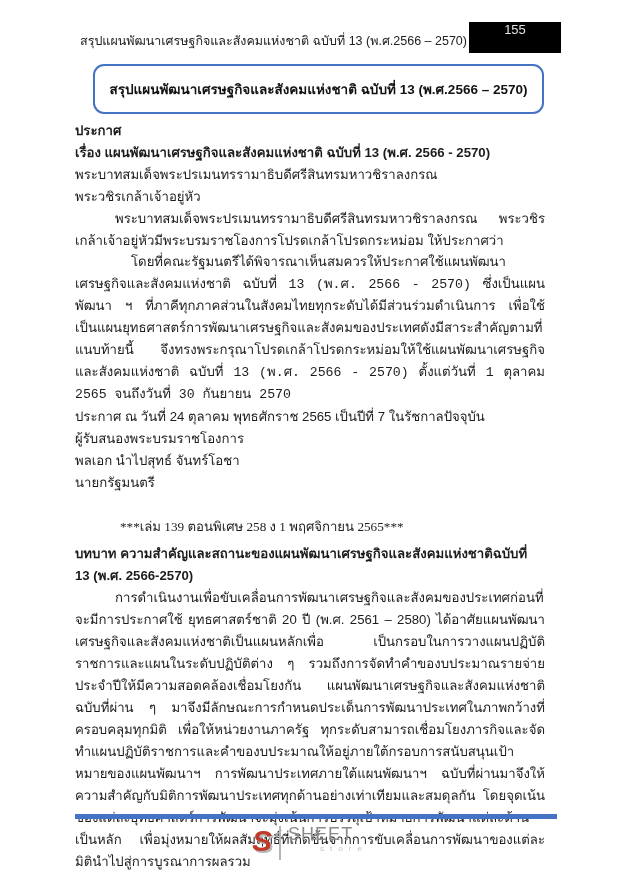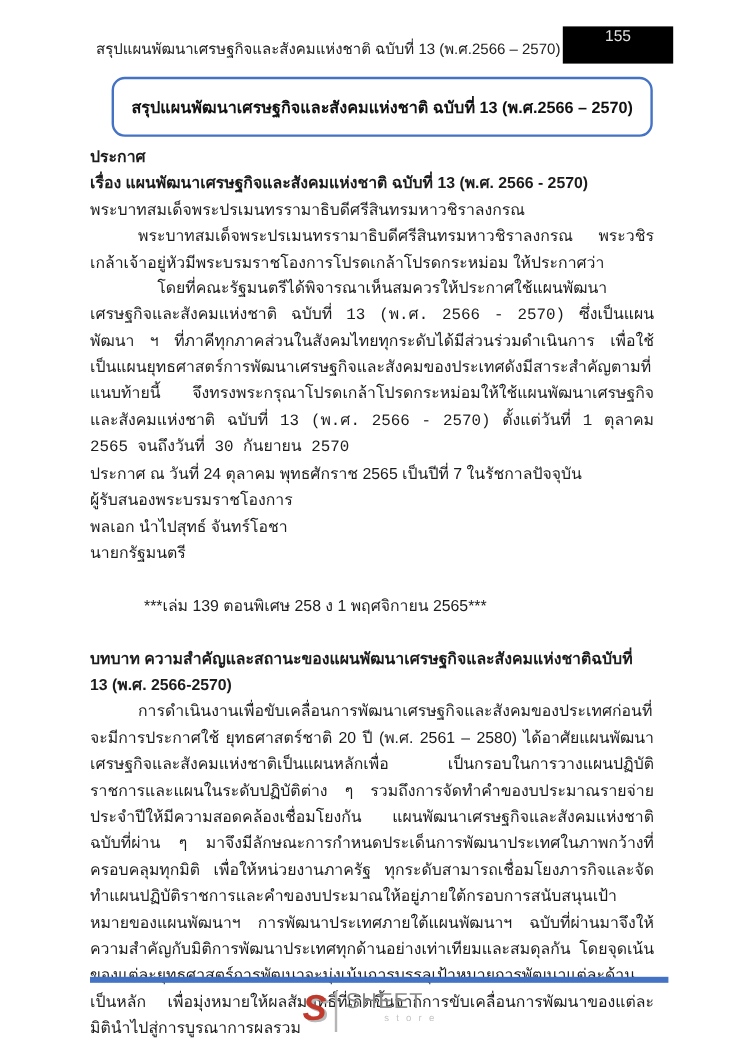--- a/index.html
+++ b/index.html
@@ -33,21 +33,21 @@
   
   .content{
     position:absolute;top:120px;left:75px;width:470px;
     font-size:13.2px;line-height:22px;color:#1c1c1c;
   }
   .c{text-align:left;}
   .b{font-weight:bold;}
   .para{text-align:justify;margin:0;}
   .indent-1{text-indent:40px;}
   .indent-2{text-indent:56px;font-family:Liberation Mono, monospace;}
-  .gazette{padding-left:45px;margin-top:22px;margin-bottom:22px;}
+  .gazette{padding-left:45px;margin-top:22px;margin-bottom:5px;font-family:Liberation Serif, serif;}
   .sec-head{margin:0;}
   
   .footer-bar{
     position:absolute;top:814px;left:75px;width:482px;height:5px;
     background:#4472C4;
   }
   .footer-logo{
     position:absolute;top:824px;left:0;width:620px;
     display:flex;align-items:flex-start;justify-content:center;
   }
@@ -83,20 +83,21 @@
   </div>
 
   <div class="content">
 
     <div class="c b">ประกาศ</div>
 
     <div class="c b">เรื่อง แผนพัฒนาเศรษฐกิจและสังคมแห่งชาติ ฉบับที่ 13 (พ.ศ. 2566 - 2570)</div>
 
     <div class="c">พระบาทสมเด็จพระปรเมนทรรามาธิบดีศรีสินทรมหาวชิราลงกรณ</div>
 
+    <div class="c">พระวชิรเกล้าเจ้าอยู่หัว</div>
 
     <p class="para indent-1">พระบาทสมเด็จพระปรเมนทรรามาธิบดีศรีสินทรมหาวชิราลงกรณ พระวชิรเกล้าเจ้าอยู่หัวมีพระบรมราชโองการโปรดเกล้าโปรดกระหม่อม ให้ประกาศว่า</p>
 
     <p class="para indent-2">โดยที่คณะรัฐมนตรีได้พิจารณาเห็นสมควรให้ประกาศใช้แผนพัฒนาเศรษฐกิจและสังคมแห่งชาติ ฉบับที่ 13 (พ.ศ. 2566 - 2570) ซึ่งเป็นแผนพัฒนา ฯ ที่ภาคีทุกภาคส่วนในสังคมไทยทุกระดับได้มีส่วนร่วมดำเนินการ เพื่อใช้เป็นแผนยุทธศาสตร์การพัฒนาเศรษฐกิจและสังคมของประเทศดังมีสาระสำคัญตามที่แนบท้ายนี้ จึงทรงพระกรุณาโปรดเกล้าโปรดกระหม่อมให้ใช้แผนพัฒนาเศรษฐกิจ และสังคมแห่งชาติ ฉบับที่ 13 (พ.ศ. 2566 - 2570) ตั้งแต่วันที่ 1 ตุลาคม 2565 จนถึงวันที่ 30 กันยายน 2570</p>
 
     <div class="c">ประกาศ ณ วันที่ 24 ตุลาคม พุทธศักราช 2565 เป็นปีที่ 7 ในรัชกาลปัจจุบัน</div>
 
     <div class="c">ผู้รับสนองพระบรมราชโองการ</div>
 
     <div class="c">พลเอก นำไปสุทธ์ จันทร์โอชา</div>

